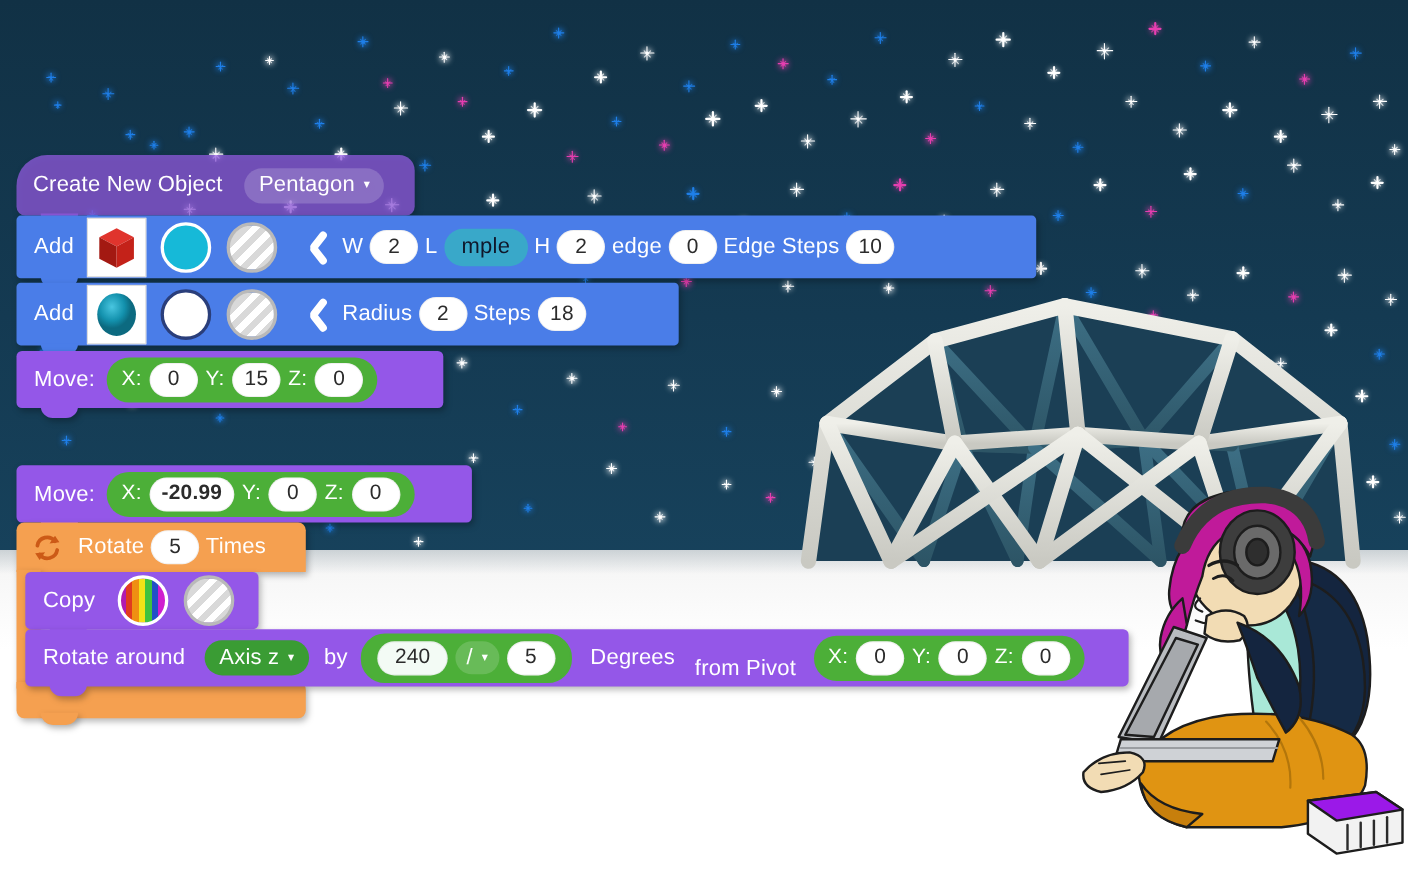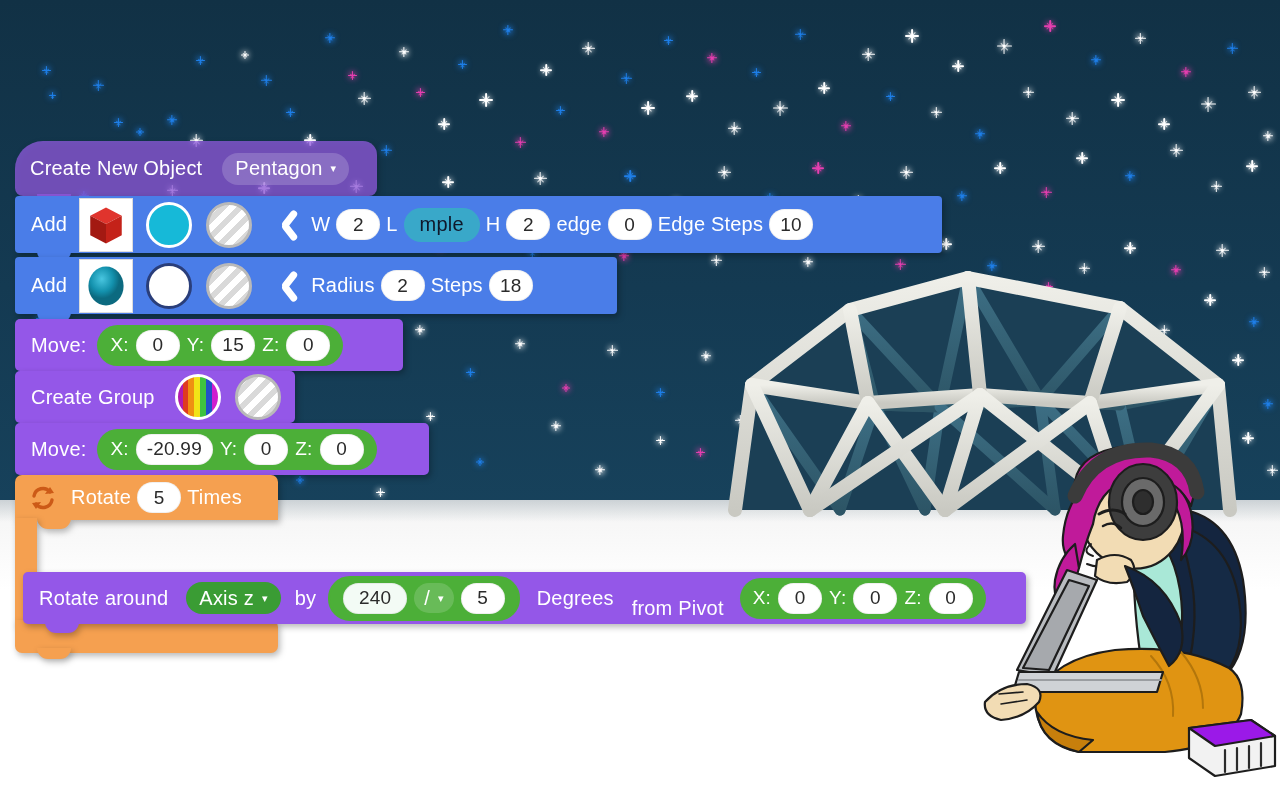--- a/index.html
+++ b/index.html
@@ -93,21 +93,21 @@
   }
   .pill-green.outlined { border: 2px solid #4caf38; }
   .axis-lab { font-size: 19px; color:#fff; }
 
   .field {
     background:#fff; color:#2b2b2b; border-radius: 16px;
     min-width: 44px; height: 31px; display:flex; align-items:center;
     justify-content:center; font-size: 19px; padding: 0 11px;
     box-shadow: inset 0 0 0 1px rgba(0,0,0,.06);
   }
-  .field.wide { min-width: 70px; }
+  .field.wide { min-width: 70px; font-weight: bold; }
   .field.w360 { min-width: 64px; }
   .field.sel { background:#f3fbf5; }
 
   .dropdown {
     background: rgba(255,255,255,.18); border-radius: 16px;
     height: 32px; display:flex; align-items:center; gap:8px;
     padding: 0 13px; font-size: 20px; color:#fff;
   }
   .dropdown.green { background:#3a9c34; }
   .caret { font-size: 11px; line-height:1; }
@@ -925,25 +925,20 @@
     <div class="pill-green">
       <span class="axis-lab">X:</span>
       <div class="field">0</div>
       <span class="axis-lab">Y:</span>
       <div class="field">15</div>
       <span class="axis-lab">Z:</span>
       <div class="field">0</div>
     </div>
   </div>
 
-  <div class="blk c-purple notch-bot" style="left:15px; top:371px; width:280px; height:52px; border-radius:5px; padding-left:10px;">
-    <span class="lbl">Create Group</span>
-    <div class="swatch rainbow" style="margin-left:14px;"></div>
-    <div class="swatch striped"></div>
-  </div>
 
   <div class="blk c-purple notch-bot" style="left:15px; top:423px; width:414px; height:52px; border-radius:5px; padding-left:10px;">
     <span class="lbl">Move:</span>
     <div class="pill-green">
       <span class="axis-lab">X:</span>
       <div class="field wide">-20.99</div>
       <span class="axis-lab">Y:</span>
       <div class="field">0</div>
       <span class="axis-lab">Z:</span>
       <div class="field">0</div>
@@ -960,20 +955,25 @@
     <span class="lbl">Rotate</span>
     <div class="field">5</div>
     <span class="lbl">Times</span>
   </div>
 
   <div id="reptail" style="left:15px; top:518px; width:22px; height:108px; border-radius:0;"></div>
 
   <div id="reptail" style="left:15px; top:620px; width:263px; height:33px; border-radius:0 7px 7px 7px;"></div>
   <div id="reptail" style="left:37px; top:648px; width:34px; height:11px; border-radius:0 0 11px 11px;"></div>
 
+  <div class="blk c-purple notch-bot" style="left:23px; top:520px; width:212px; height:52px; border-radius:5px; padding-left:10px;">
+    <span class="lbl">Copy</span>
+    <div class="swatch rainbow" style="margin-left:14px;"></div>
+    <div class="swatch striped"></div>
+  </div>
 
   <div class="blk c-purple notch-bot" style="left:23px; top:572px; width:1003px; height:52px; border-radius:5px; padding-left:10px;">
     <span class="lbl">Rotate around</span>
     <div class="dropdown green" style="margin-left:12px;">
       <span>Axis z</span>
       <span class="caret">▾</span>
     </div>
     <span class="lbl" style="margin-left:8px;">by</span>
     <div class="pill-green outlined" style="margin-left:6px;">
       <div class="field w360 sel">240</div>

